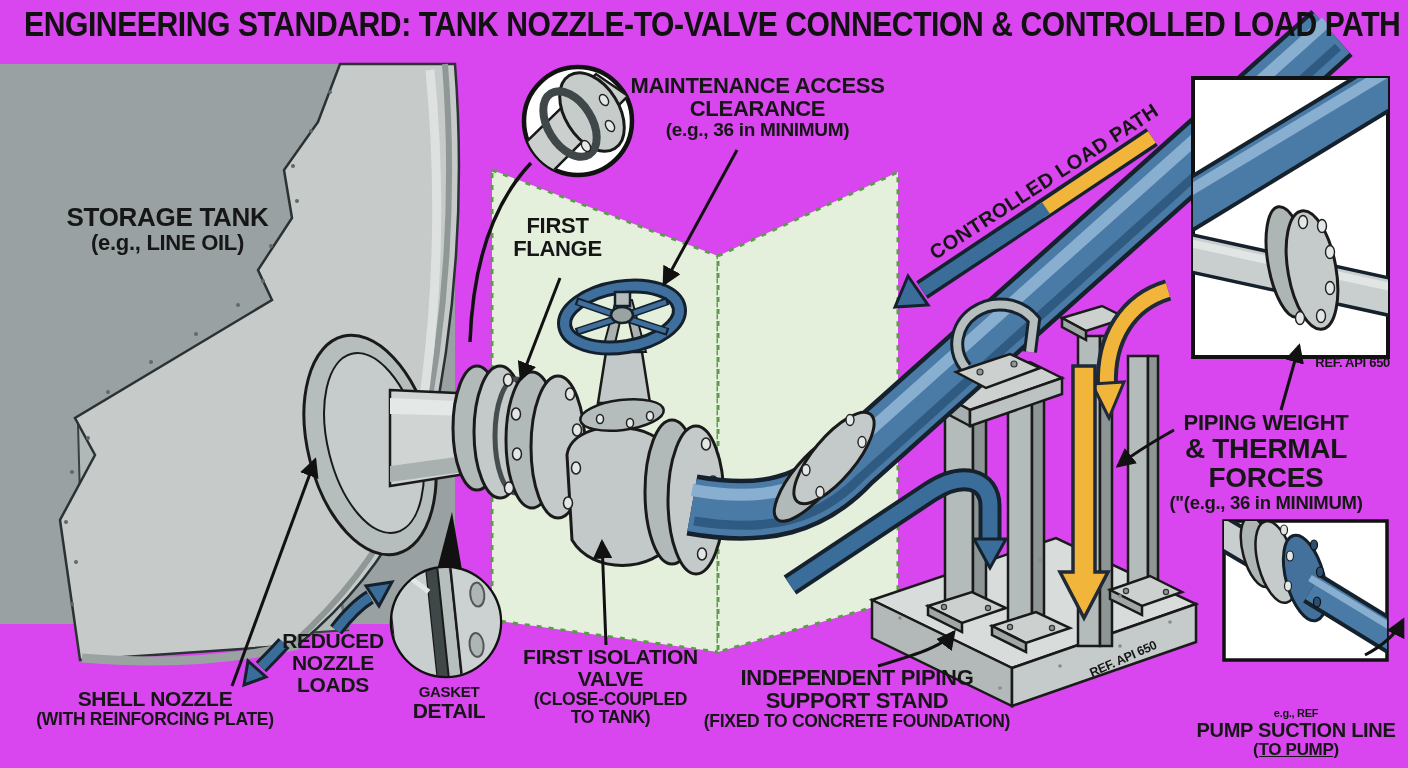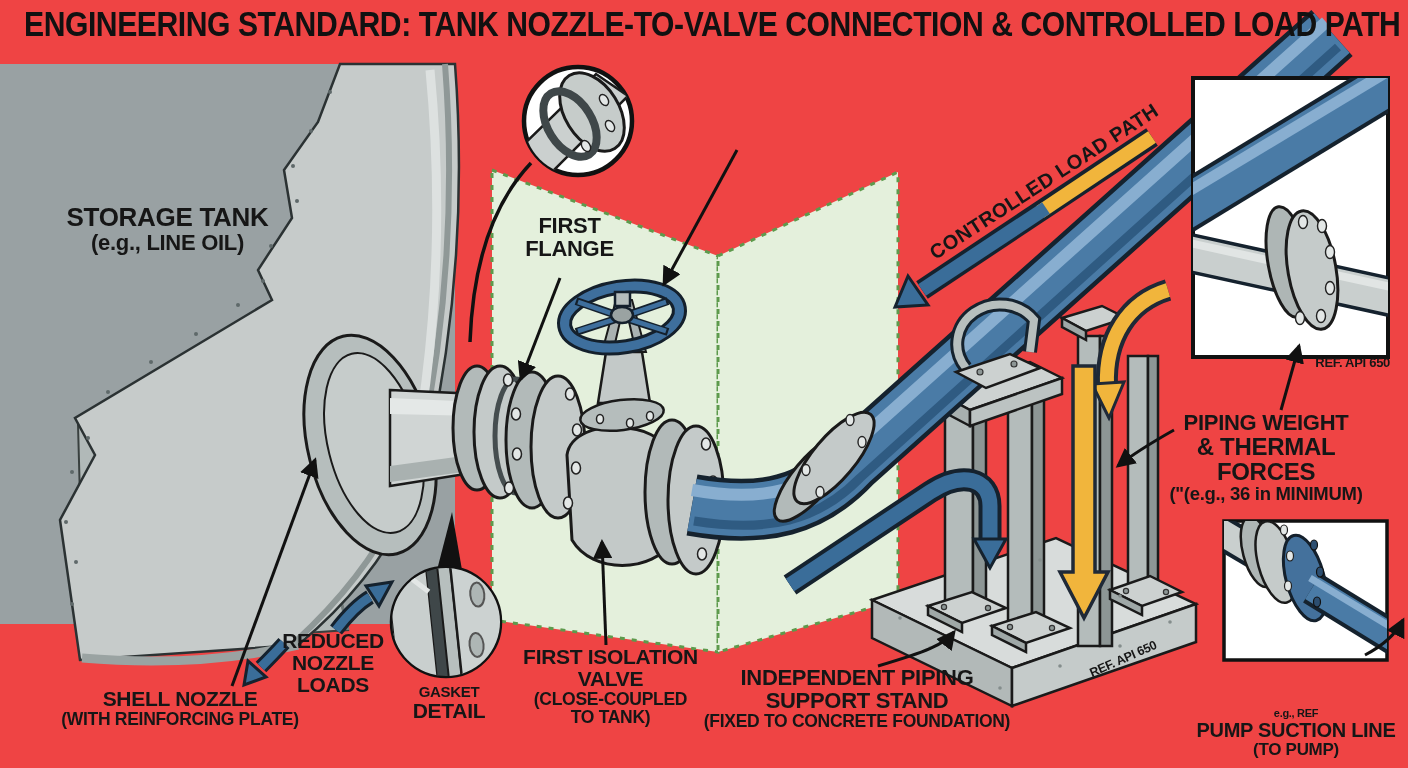--- a/index.html
+++ b/index.html
@@ -1,16 +1,16 @@
 <!DOCTYPE html>
 <html><head>
 <meta charset="utf-8">
 <style>
   html,body{margin:0;padding:0;background:#fff;}
-  #stage{position:relative;width:1408px;height:768px;background:#ef4444;overflow:hidden;
+  #stage{position:relative;width:1408px;height:768px;background:#d946ef;overflow:hidden;
          font-family:"Liberation Sans", sans-serif;color:#151515;}
   #art{position:absolute;left:0;top:0;}
   .title{position:absolute;left:24px;top:4px;font-size:35px;font-weight:800;white-space:nowrap;
          letter-spacing:-0.5px;transform:scaleX(.86);transform-origin:left top;color:#111;}
   .lbl{position:absolute;text-align:center;line-height:1.05;letter-spacing:-0.3px;color:#161616;}
   .b1{font-weight:800;}
   .b2{font-weight:600;}
   .rot{white-space:nowrap;transform-origin:left top;}
 </style>
 </head>
@@ -316,37 +316,42 @@
   </g>
 </svg>
 
   <div class="title">ENGINEERING STANDARD: TANK NOZZLE-TO-VALVE CONNECTION &amp; CONTROLLED LOAD PATH</div>
 
   <div class="lbl" style="left:60px;top:192px;width:215px;">
     <div class="b1" style="font-size:26px;margin-top:12px;">STORAGE TANK</div>
     <div class="b1" style="font-size:22px;">(e.g., LINE OIL)</div>
   </div>
 
-
-  <div class="lbl" style="left:502px;top:214px;width:135px;">
+  <div class="lbl" style="left:610px;top:74px;width:295px;">
+    <div class="b1" style="font-size:22px;">MAINTENANCE ACCESS</div>
+    <div class="b1" style="font-size:22px;">CLEARANCE</div>
+    <div class="b2" style="font-size:19px;">(e.g., 36 in MINIMUM)</div>
+  </div>
+
+  <div class="lbl" style="left:490px;top:214px;width:135px;">
     <div class="b1" style="font-size:22px;">FIRST</div>
     <div class="b1" style="font-size:22px;">FLANGE</div>
   </div>
 
   <div class="lbl rot b1" style="left:926px;top:246px;font-size:20px;letter-spacing:0.5px;transform:rotate(-33deg);">CONTROLLED LOAD PATH</div>
 
   <div class="lbl b1" style="left:1295px;top:356px;width:95px;text-align:right;font-size:13px;">REF. API 650</div>
 
   <div class="lbl" style="left:1160px;top:411px;width:212px;">
     <div class="b1" style="font-size:22px;">PIPING WEIGHT</div>
-    <div class="b1" style="font-size:24px;">&amp; THERMAL FORCES</div>
+    <div class="b1" style="font-size:28px;">&amp; THERMAL FORCES</div>
     <div class="b2" style="font-size:18.5px;">("(e.g., 36 in MINIMUM)</div>
   </div>
 
-  <div class="lbl" style="left:45px;top:688px;width:270px;">
+  <div class="lbl" style="left:20px;top:688px;width:270px;">
     <div class="b1" style="font-size:21px;">SHELL NOZZLE</div>
     <div class="b2" style="font-size:17.5px;">(WITH REINFORCING PLATE)</div>
   </div>
 
   <div class="lbl" style="left:272px;top:630px;width:122px;">
     <div class="b1" style="font-size:21px;">REDUCED</div>
     <div class="b1" style="font-size:21px;">NOZZLE</div>
     <div class="b1" style="font-size:21px;">LOADS</div>
   </div>
 
@@ -366,16 +371,16 @@
     <div class="b1" style="font-size:21px;">VALVE</div>
     <div class="b2" style="font-size:17.5px;">(CLOSE-COUPLED</div>
     <div class="b2" style="font-size:17.5px;">TO TANK)</div>
   </div>
 
   <div class="lbl rot" style="left:1088px;top:668px;font-size:12.5px;font-weight:700;transform:rotate(-24deg);">REF. API 650</div>
 
   <div class="lbl" style="left:1196px;top:670px;width:200px;">
     <div class="b2" style="font-size:11px;margin-top:38px;">e.g., REF</div>
     <div class="b1" style="font-size:20px;">PUMP SUCTION LINE</div>
-    <div class="b2" style="font-size:17px;">(TO PUMP)</div>
+    <div class="b2" style="font-size:17px;text-decoration:underline;">(TO PUMP)</div>
   </div>
 
 </div>
 
 </body></html>

